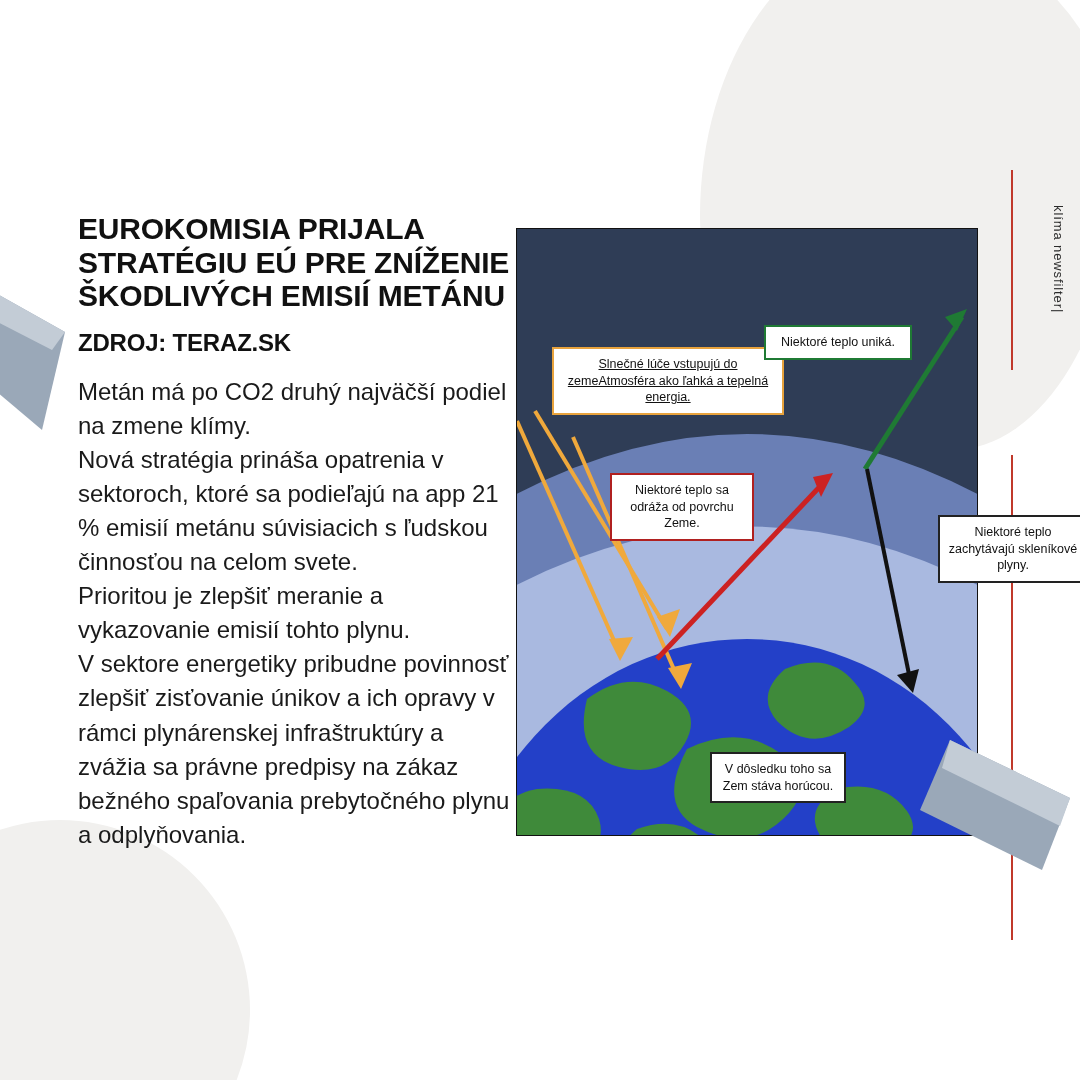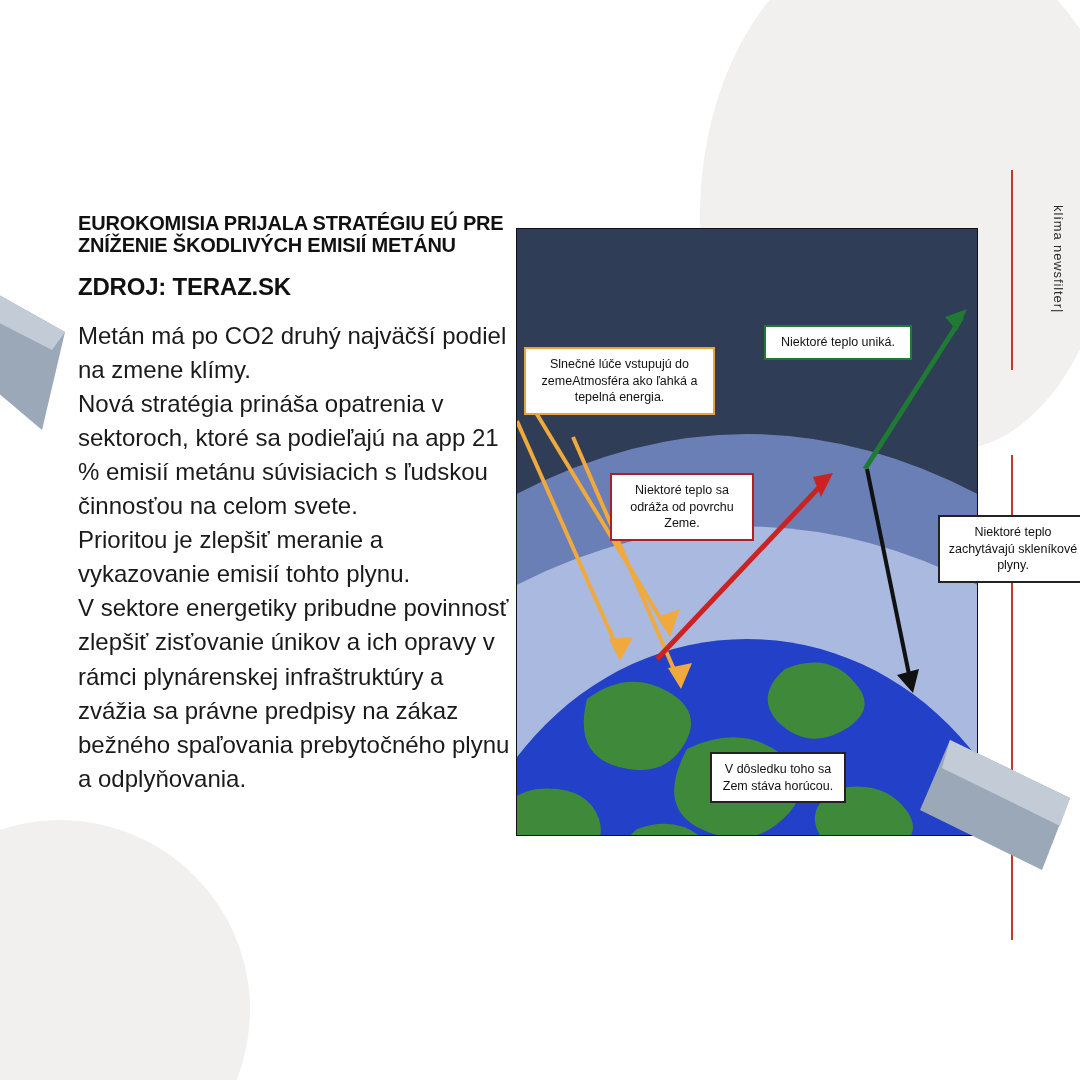--- a/index.html
+++ b/index.html
@@ -87,21 +87,21 @@
 
   
   .left-col {
     position: absolute;
     left: 78px;
     top: 212px;
     width: 440px;
     z-index: 3;
   }
   .headline {
-    font-size: 20px;
+    font-size: 30px;
     font-weight: bold;
     line-height: 1.12;
     color: #111111;
     letter-spacing: -0.2px;
     margin: 0 0 2px 0;
   }
   .source {
     font-size: 24px;
     font-weight: bold;
     color: #111111;
@@ -139,21 +139,21 @@
     color: #111;
     padding: 7px 8px;
     box-sizing: border-box;
     z-index: 6;
   }
   .callout.orange { border-color: #e8a33d; }
   .callout.green  { border-color: #1f7a34; }
   .callout.red    { border-color: #b02020; }
   .callout.plain  { border-color: #222; }
 
-  .c-sun   { left: 524px; top: 347px; width: 191px; }
+  .c-sun   { left: 552px; top: 347px; width: 232px; text-decoration: underline; }
   .c-esc   { left: 764px; top: 325px; width: 148px; }
   .c-refl  { left: 610px; top: 473px; width: 144px; }
   .c-ghg   { left: 938px; top: 515px; width: 150px; }
   .c-hot   { left: 710px; top: 752px; width: 136px; }
 </style>
 </head>
 <body>
 
 <div class="bg-blob-tr"></div>
 <div class="bg-blob-bl"></div>

